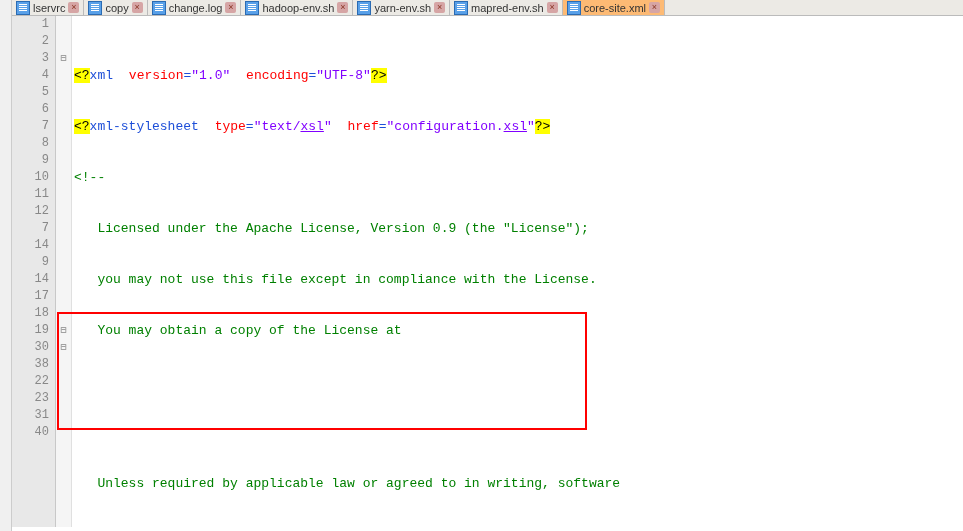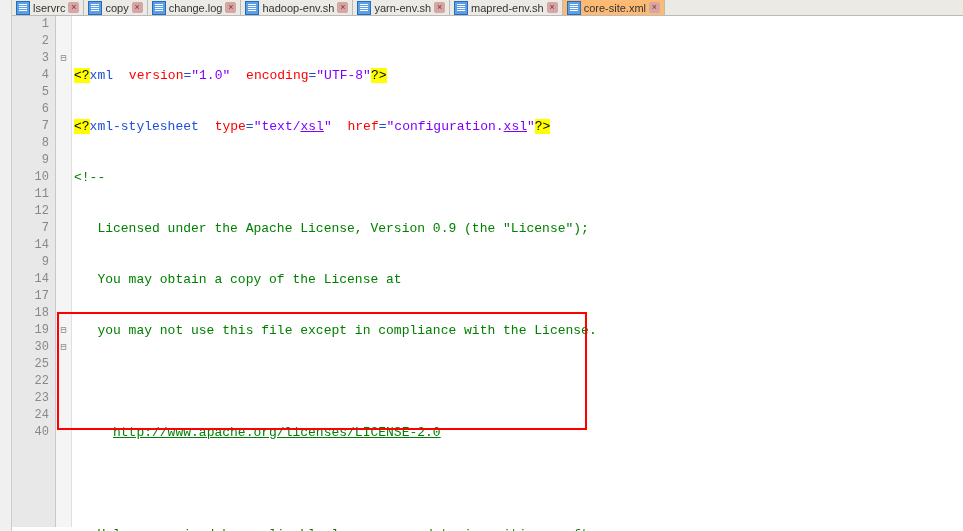--- a/index.html
+++ b/index.html
@@ -97,24 +97,24 @@
           <div>11</div>
           <div>12</div>
           <div>7</div>
           <div>14</div>
           <div>9</div>
           <div>14</div>
           <div>17</div>
           <div>18</div>
           <div>19</div>
           <div>30</div>
-          <div>25</div>
+          <div>38</div>
           <div>22</div>
           <div>23</div>
-          <div>24</div>
+          <div>31</div>
           <div>40</div>
         </div>
       <div class="fold-col" id="foldcol">
           <span class="fm"></span>
           <span class="fm"></span>
           <span class="fm">⊟</span>
           <span class="fm"></span>
           <span class="fm"></span>
           <span class="fm"></span>
           <span class="fm"></span>
@@ -136,24 +136,23 @@
           <span class="fm"></span>
           <span class="fm"></span>
           <span class="fm"></span>
         </div>
       <div class="code" id="code">
         
         <div class="line"><span class="pi">&lt;?</span><span class="kw">xml </span><span class="attr">version</span><span class="kw">=</span><span class="str">"1.0"</span><span> </span><span class="attr">encoding</span><span class="kw">=</span><span class="str">"UTF-8"</span><span class="pi">?&gt;</span></div>
         <div class="line"><span class="pi">&lt;?</span><span class="kw">xml-stylesheet </span><span class="attr">type</span><span class="kw">=</span><span class="str">"text/</span><span class="str" style="text-decoration:underline">xsl</span><span class="str">"</span><span> </span><span class="attr">href</span><span class="kw">=</span><span class="str">"configuration.</span><span class="str" style="text-decoration:underline">xsl</span><span class="str">"</span><span class="pi">?&gt;</span></div>
         <div class="line cmt">&lt;!--</div>
         <div class="line cmt">   Licensed under the Apache License, Version 0.9 (the "License");</div>
+        <div class="line cmt">   you may not use this file except in compliance with the License.</div>
         <div class="line cmt">   You may obtain a copy of the License at</div>
-        <div class="line cmt">   you may not use this file except in compliance with the License.</div>
         <div class="line cmt"></div>
-        <div class="line"><span class="cmt">     </span><span class="url">http://www.apache.org/licenses/LICENSE-2.0</span></div>
         <div class="line cmt"></div>
         <div class="line cmt">   Unless required by applicable law or agreed to in writing, software</div>
         
         
         
         
         
         
         
         

